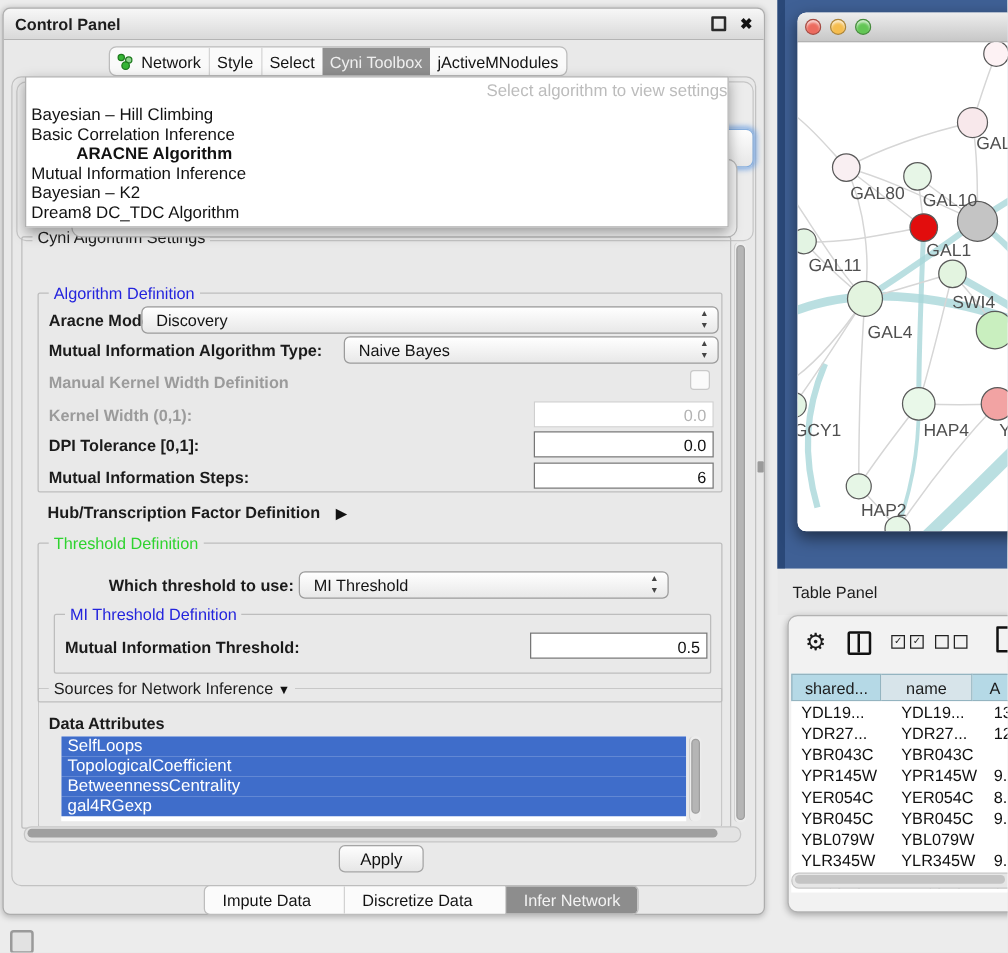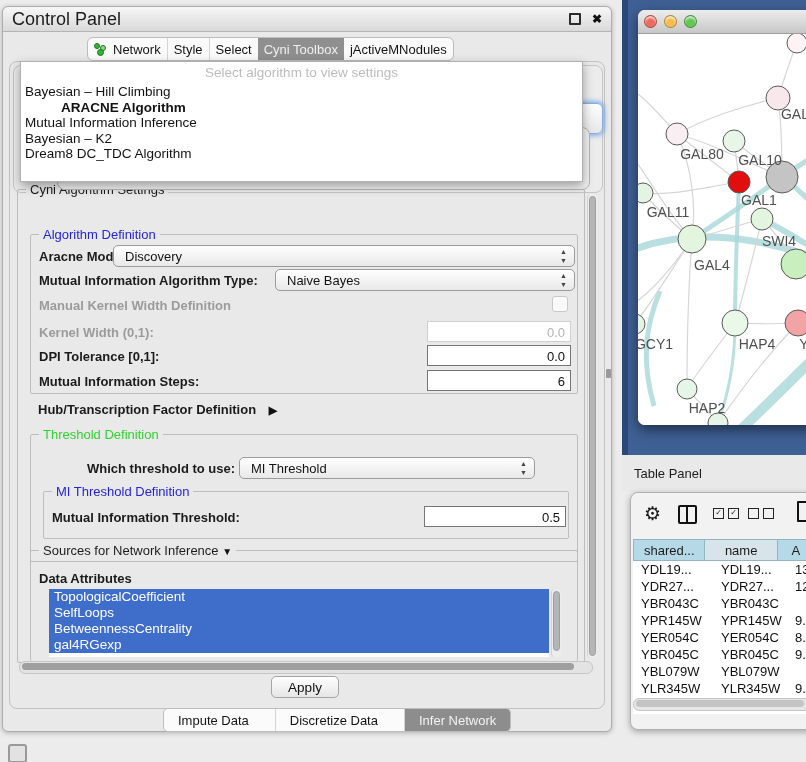--- a/index.html
+++ b/index.html
@@ -7,21 +7,21 @@
        font-family:"Liberation Sans",sans-serif;-webkit-font-smoothing:antialiased;}
   .page{position:relative;width:806px;height:762px;overflow:hidden;}
 
   
   .control-window{position:absolute;left:2px;top:6px;width:608px;height:724px;
     background:#e9e9e9;border:1px solid #adadad;border-radius:6px;
     box-shadow:0 1px 5px rgba(0,0,0,.25);}
   .cw-titlebar{height:24px;background:linear-gradient(#f7f7f7,#d9d9d9);
     border-bottom:1px solid #b4b4b4;border-radius:6px 6px 0 0;
     display:flex;align-items:center;padding:0 9px;}
-  .cw-title{font-size:18px;color:#1d1d1d;flex:1;}
+  .cw-title{font-size:13px;color:#1d1d1d;flex:1;font-weight:bold;}
   .float-icon{width:8px;height:8px;border:2px solid #2a2a2a;border-radius:1px;margin-right:11px;}
   .close-icon{font-size:12px;font-weight:bold;color:#111;line-height:12px;}
 
   
   .tabbar{position:absolute;left:84px;top:30px;height:22px;display:flex;align-items:stretch;
     background:#fafafa;border:1px solid #bcbcbc;border-radius:6px;overflow:hidden;}
   .tab{display:flex;align-items:center;padding:0 6px;font-size:13px;color:#141414;
     border-left:1px solid #d5d5d5;white-space:nowrap;}
   .tab:first-child{border-left:none;}
   .tab.selected{background:#8f8f8f;color:#efefef;border-left:none;}
@@ -39,21 +39,21 @@
     background:#ececec;border:1px solid #c6c6c6;border-radius:8px;}
   .combo-sliver{position:absolute;left:574px;top:96px;width:24px;height:29px;
     background:linear-gradient(#fdfdfd,#e7e7e7);border:1px solid #86aede;border-radius:6px;
     box-shadow:0 0 4px 2px rgba(110,160,225,.75);z-index:1;}
   .under-rect{position:absolute;left:54px;top:120px;width:531px;height:61px;
     background:#f1f1f1;border:1px solid #b6b6b6;border-radius:8px;z-index:1;}
 
   
   .popup{position:absolute;left:17px;top:54px;width:561px;height:119px;background:#fff;
     border:1px solid #b0b0b0;box-shadow:0 4px 10px rgba(0,0,0,.35);z-index:5;}
-  .popup-placeholder{height:22px;line-height:22px;text-align:center;
+  .popup-placeholder{height:22px;line-height:22px;text-align:right;
     color:#bcbcbc;font-size:13.5px;}
   .popup-item{height:15.5px;line-height:15.5px;padding-left:4px;font-size:13.5px;color:#121212;
     white-space:nowrap;}
   .popup-item.selected{font-weight:bold;padding-left:40px;}
 
   
   .group{position:absolute;border:1px solid #bdbdbd;border-radius:2px;}
   .group-title{position:absolute;top:-8px;left:8px;background:#e9e9e9;padding:0 4px;
     font-size:13px;color:#1d1d1d;white-space:nowrap;}
   .t-blue{color:#2424dd;}
@@ -165,20 +165,21 @@
 
     <div class="content-box"></div>
     <div class="selector-panel"></div>
     <div class="combo-sliver"></div>
     <div class="under-rect"></div>
 
     <div class="popup">
       <div class="popup-placeholder">Select algorithm to view settings</div>
       <div id="popup-list">
           <div class="popup-item">Bayesian – Hill Climbing</div>
+          <div class="popup-item">Basic Correlation Inference</div>
           <div class="popup-item selected">ARACNE Algorithm</div>
           <div class="popup-item">Mutual Information Inference</div>
           <div class="popup-item">Bayesian – K2</div>
           <div class="popup-item">Dream8 DC_TDC Algorithm</div>
         </div>
     </div>
 
     <div class="group" style="left:14px;top:182px;width:566px;height:472px;">
       <span class="group-title">Cyni Algorithm Settings</span>
 
@@ -240,22 +241,22 @@
         </div>
       </div>
 
       <div class="group" style="left:12px;top:360px;width:546px;height:110px;border-bottom:none;">
         <span class="group-title">
           <span>Sources for Network Inference</span>
           <span class="tri" style="font-size:10px;">▼</span>
         </span>
         <span class="lbl" style="left:8px;top:20px;">Data Attributes</span>
         <div class="attr-list" style="left:18px;top:38px;width:500px;height:68px;" id="attr-list">
+            <div class="attr-item">SelfLoops</div>
             <div class="attr-item">TopologicalCoefficient</div>
-            <div class="attr-item">SelfLoops</div>
             <div class="attr-item">BetweennessCentrality</div>
             <div class="attr-item">gal4RGexp</div>
           </div>
         <div class="vsb" style="left:520px;top:38px;height:68px;">
           <div class="thumb" style="top:2px;height:58px;"></div>
         </div>
       </div>
 
       <div class="vsb" style="left:569px;top:4px;height:464px;">
         <div class="thumb" style="top:2px;height:458px;"></div>

